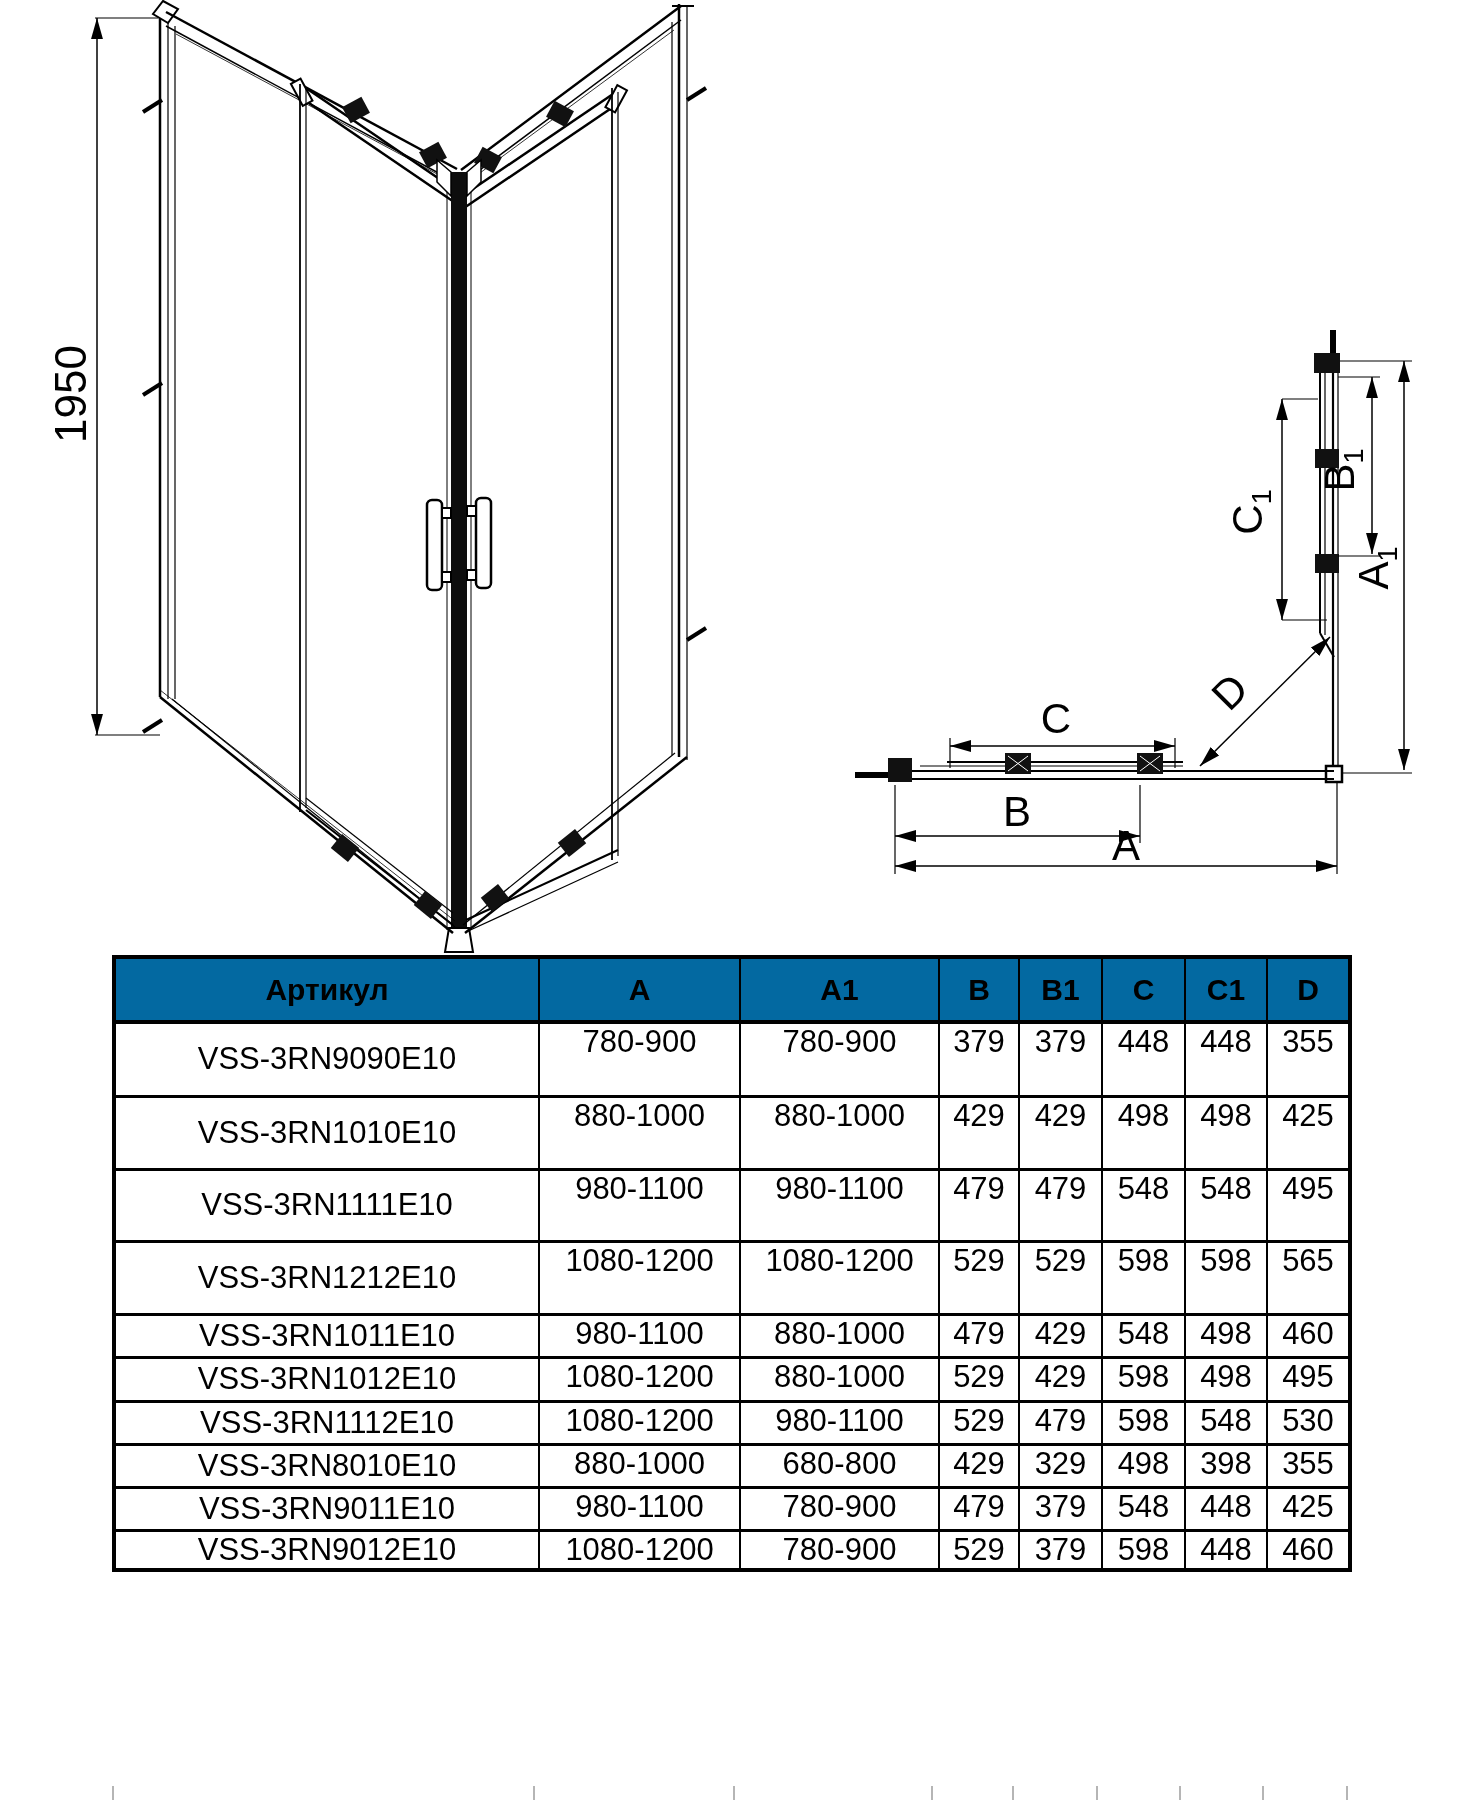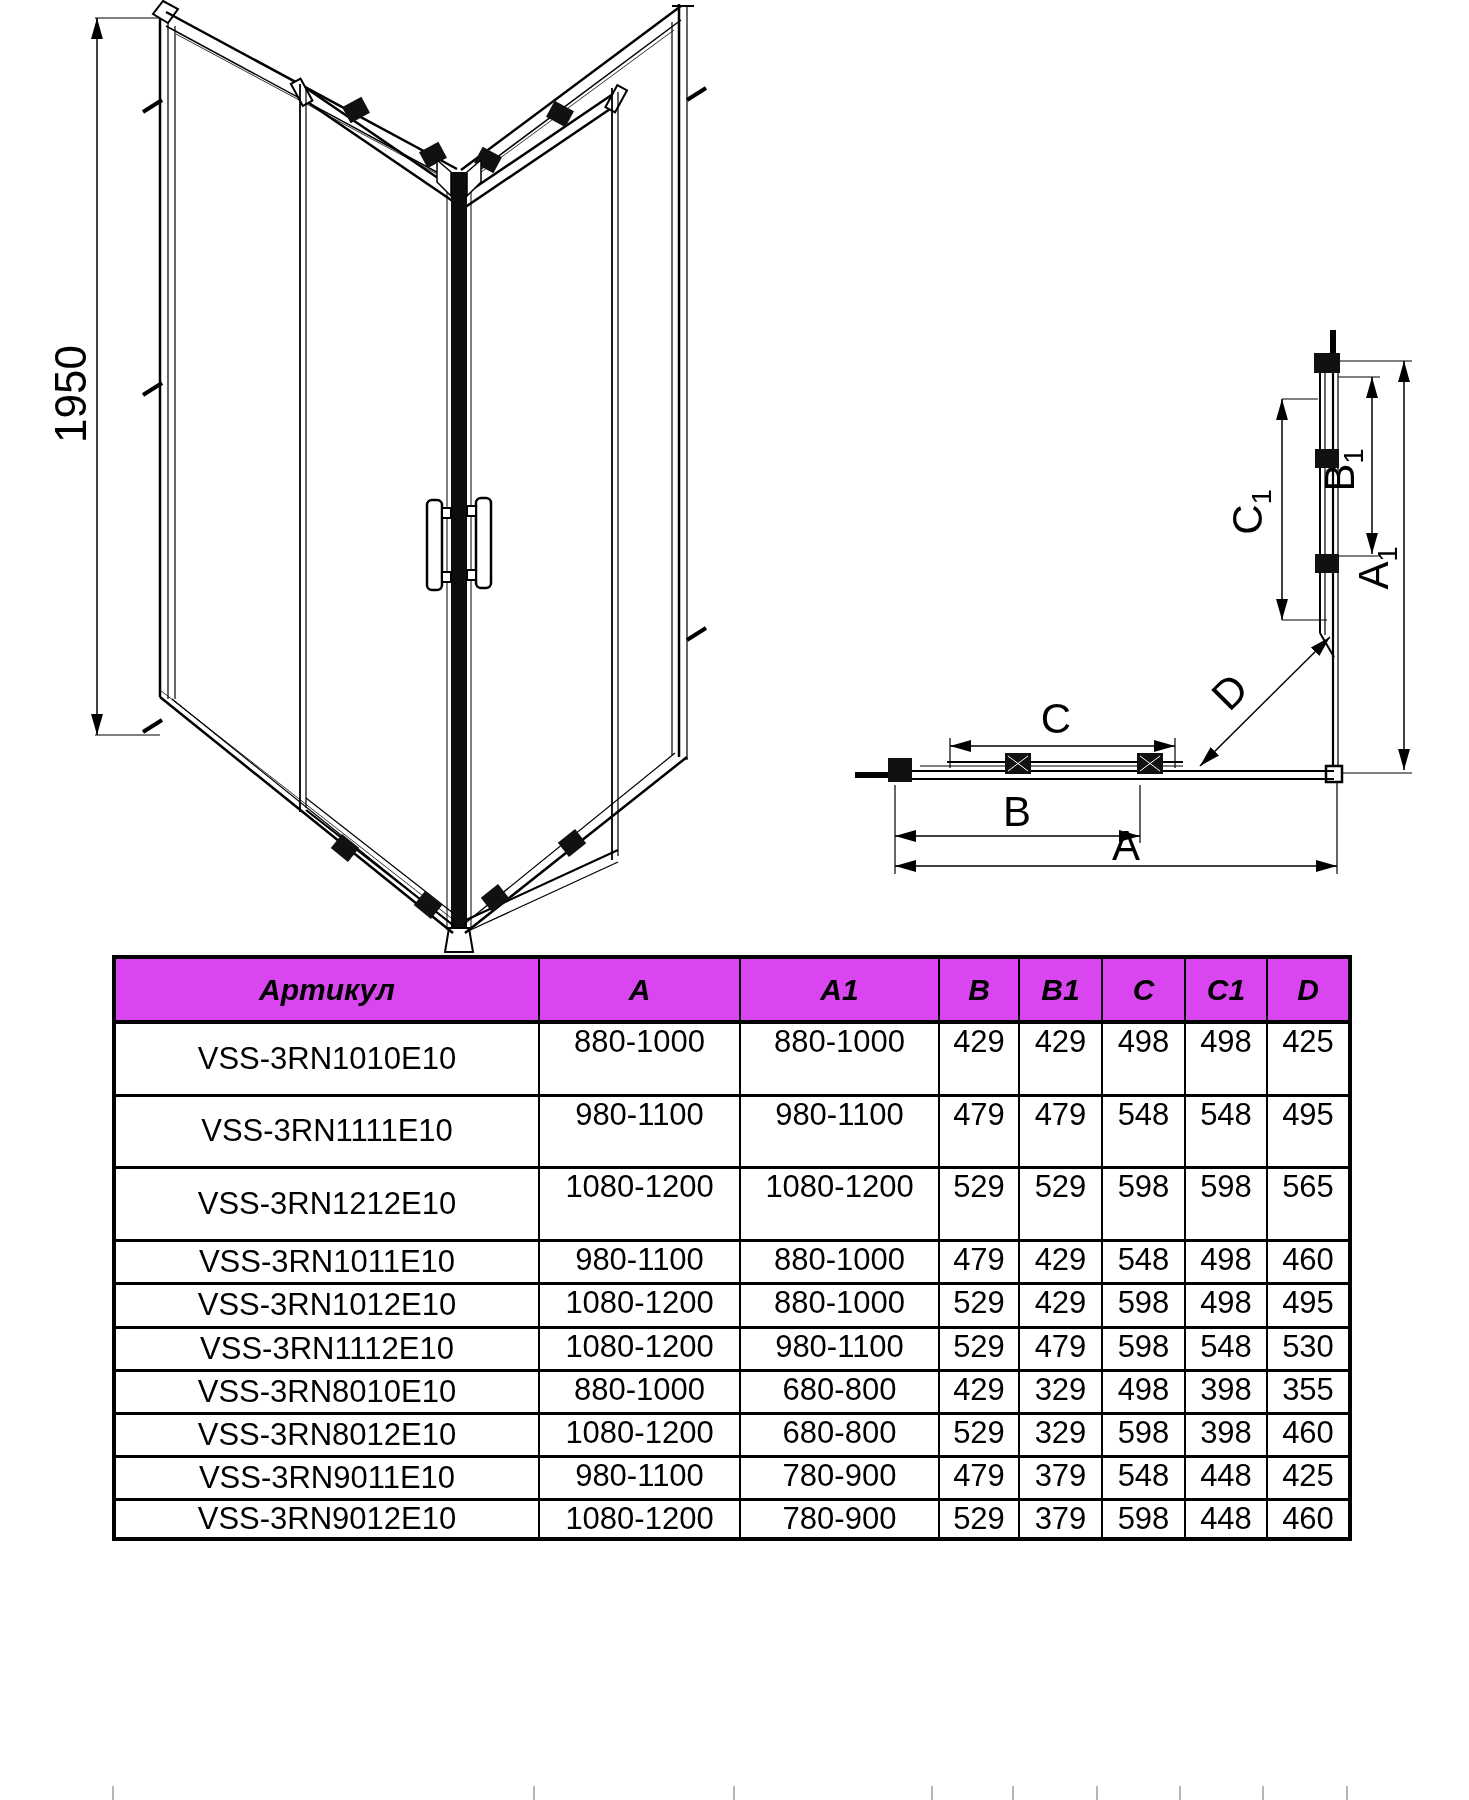--- a/index.html
+++ b/index.html
@@ -4,23 +4,23 @@
 <style>
   html,body{margin:0;padding:0;background:#fff;}
   .stage{position:relative;width:1469px;height:1800px;background:#ffffff;overflow:hidden;
          font-family:"Liberation Sans",sans-serif;color:#000;}
   svg.drawing{position:absolute;left:0;top:0;}
   svg text{fill:#000;font-family:"Liberation Sans",sans-serif;}
 
   table.spec{position:absolute;left:112px;top:955px;width:1236px;
              border-collapse:collapse;table-layout:fixed;background:#fff;
              border:4px solid #000;}
-  table.spec th{background:#d946ef;font-weight:bold;font-size:30px;
+  table.spec th{background:#0369a1;font-weight:bold;font-size:30px;
                 border:2px solid #000;border-bottom:4px solid #000;
-                vertical-align:middle;height:61px;padding:0;font-style:italic;}
+                vertical-align:middle;height:61px;padding:0;}
   table.spec td{border:2px solid #000;border-top:3px solid #000;
                 font-size:31px;text-align:center;padding:0;overflow:hidden;}
   td.article{vertical-align:middle;}
   td.val{vertical-align:top;padding-top:2px;}
   .ghost-row{position:absolute;left:112px;top:1786px;width:1236px;height:14px;
              display:flex;}
   .ghost-cell{border-right:2px solid #b5b5b5;height:100%;}
   .ghost-cell:first-child{border-left:2px solid #b5b5b5;}
 </style>
 </head>
@@ -198,20 +198,30 @@
         <th>A</th>
         <th>A1</th>
         <th>B</th>
         <th>B1</th>
         <th>C</th>
         <th>C1</th>
         <th>D</th>
       </tr>
     </thead>
     <tbody>
+        <tr style="height: 74px;">
+      <td class="article">VSS-3RN9090E10</td>
+      <td class="val">780-900</td>
+      <td class="val">780-900</td>
+      <td class="val">379</td>
+      <td class="val">379</td>
+      <td class="val">448</td>
+      <td class="val">448</td>
+      <td class="val">355</td>
+    </tr>
         <tr style="height: 73px;">
       <td class="article">VSS-3RN1010E10</td>
       <td class="val">880-1000</td>
       <td class="val">880-1000</td>
       <td class="val">429</td>
       <td class="val">429</td>
       <td class="val">498</td>
       <td class="val">498</td>
       <td class="val">425</td>
     </tr>
@@ -267,30 +277,20 @@
     </tr>
         <tr style="height: 43px;">
       <td class="article">VSS-3RN8010E10</td>
       <td class="val">880-1000</td>
       <td class="val">680-800</td>
       <td class="val">429</td>
       <td class="val">329</td>
       <td class="val">498</td>
       <td class="val">398</td>
       <td class="val">355</td>
-    </tr>
-        <tr style="height: 43px;">
-      <td class="article">VSS-3RN8012E10</td>
-      <td class="val">1080-1200</td>
-      <td class="val">680-800</td>
-      <td class="val">529</td>
-      <td class="val">329</td>
-      <td class="val">598</td>
-      <td class="val">398</td>
-      <td class="val">460</td>
     </tr>
         <tr style="height: 43px;">
       <td class="article">VSS-3RN9011E10</td>
       <td class="val">980-1100</td>
       <td class="val">780-900</td>
       <td class="val">479</td>
       <td class="val">379</td>
       <td class="val">548</td>
       <td class="val">448</td>
       <td class="val">425</td>

